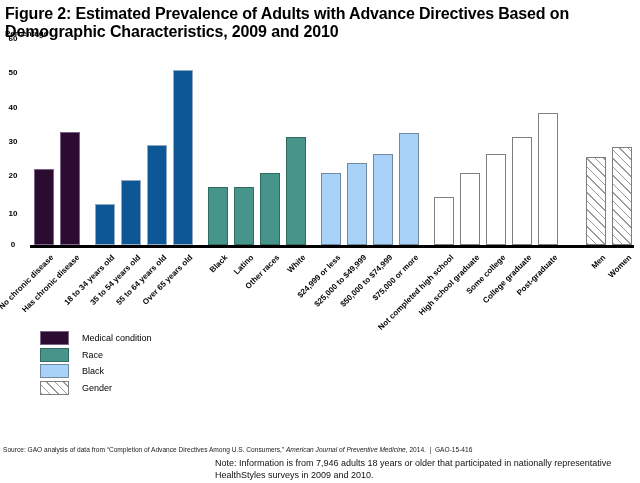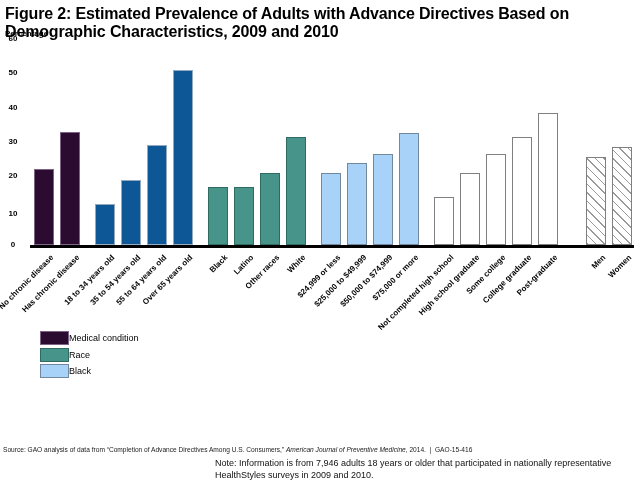--- a/index.html
+++ b/index.html
@@ -35,21 +35,21 @@
   .legend{
     position:absolute;left:40px;top:331px;
   }
   .legend-row{
     display:flex;align-items:center;height:14px;margin-bottom:2.5px;
   }
   .swatch{
     width:29px;height:14px;box-sizing:border-box;flex:0 0 auto;
   }
   .legend-label{
-    font-size:9px;line-height:14px;
+    margin-left:13px;font-size:9px;line-height:14px;
   }
   .source{
     position:absolute;left:3px;top:446px;width:630px;font-size:6.6px;color:#222;
     white-space:nowrap;
   }
   .note{
     position:absolute;left:215px;top:457px;width:428px;
     font-size:9px;line-height:1.35;color:#111;
   }
 </style>
@@ -121,20 +121,24 @@
         <span class="legend-label">Medical condition</span>
       </div>
       <div class="legend-row">
         <div class="swatch" style="border: 1px solid rgb(47, 107, 96); background: rgb(71, 148, 138);"></div>
         <span class="legend-label">Race</span>
       </div>
       <div class="legend-row">
         <div class="swatch" style="border: 1px solid rgb(114, 136, 159); background: rgb(168, 210, 248);"></div>
         <span class="legend-label">Black</span>
       </div>
+      <div class="legend-row">
+        <div class="swatch" style="border: 1px solid rgb(127, 127, 127); background: repeating-linear-gradient(45deg, rgb(154, 154, 154) 0px, rgb(154, 154, 154) 1px, rgb(255, 255, 255) 1px, rgb(255, 255, 255) 6px);"></div>
+        <span class="legend-label">Gender</span>
+      </div>
     </div>
 
   <div class="source">
     <span>Source: GAO analysis of data from “Completion of Advance Directives Among U.S. Consumers,” </span><i>American Journal of Preventive Medicine</i><span>, 2014. &nbsp;|&nbsp; GAO-15-416</span>
   </div>
 
   <div class="note">Note: Information is from 7,946 adults 18 years or older that participated in nationally representative HealthStyles surveys in 2009 and 2010.</div>
 
 </div>
 

